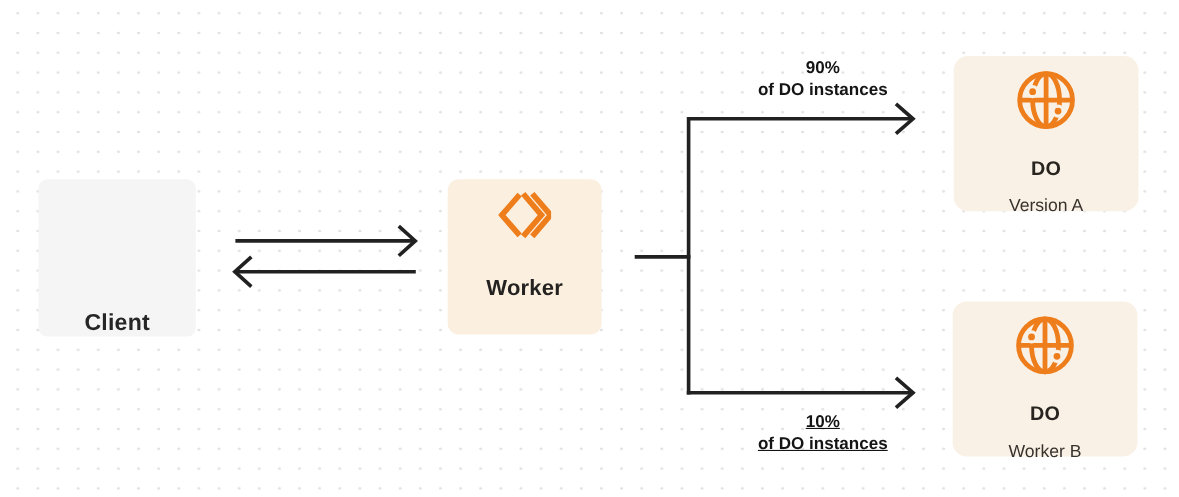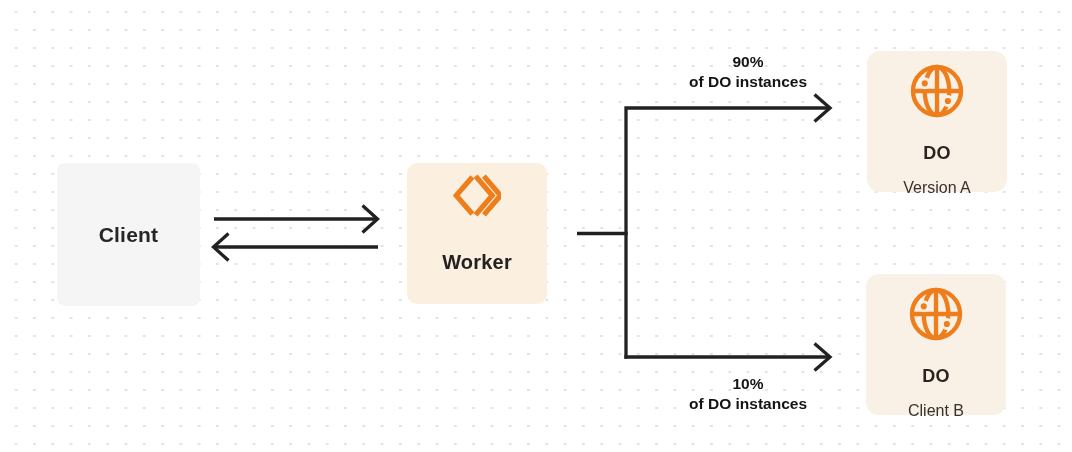--- a/index.html
+++ b/index.html
@@ -32,24 +32,25 @@
     stroke-linejoin: miter;
   }
   .node {
     position: absolute;
     display: flex;
     flex-direction: column;
     align-items: center;
     justify-content: center;
   }
   .node-client {
-    left: 57px; top: 163px;
+    left: 35px; top: 163px;
     width: 143px; height: 143px;
     background: #f5f5f6;
     border-radius: 8px;
+    justify-content: flex-end;
   }
   .node-client .node-label {
     font-size: 21px;
     font-weight: 700;
     color: #262626;
     letter-spacing: 0.2px;
   }
   .node-worker {
     left: 407px; top: 163px;
     width: 140px; height: 141px;
@@ -60,21 +61,21 @@
   }
   .node-worker .icon-wrap { height: 48px; display: flex; align-items: center; }
   .node-worker .node-label {
     margin-top: 32px;
     font-size: 20px;
     font-weight: 700;
     color: #242220;
     letter-spacing: 0.2px;
   }
   .node-do {
-    width: 140px; height: 141px;
+    width: 168px; height: 141px;
     background: #faf1e6;
     border-radius: 13px;
     justify-content: flex-start;
     padding-top: 11px;
   }
   .node-do-a { left: 867px; top: 51px; }
   .node-do-b { left: 866px; top: 274px; }
   .node-do .icon-wrap { height: 58px; display: flex; align-items: center; }
   .node-do .node-title {
     margin-top: 23px;
@@ -95,21 +96,21 @@
     position: absolute;
     width: 220px;
     left: 638px;
     text-align: center;
     font-size: 15.5px;
     font-weight: 600;
     color: #141414;
     line-height: 20px;
   }
   .edge-label-top { top: 52px; }
-  .edge-label-bottom { top: 374px; }
+  .edge-label-bottom { top: 374px; text-decoration: underline; }
 </style>
 </head>
 <body>
 
 <div class="canvas">
 
   <svg class="edges-svg" viewBox="0 0 1072 452" xmlns="http://www.w3.org/2000/svg">
 
     <g>
       <path d="M214,219 H376"></path>
@@ -177,21 +178,21 @@
           <path d="M5.5,32 H58.5"></path>
           <path d="M32,5.5 V58.5"></path>
           <path d="M32,5.5 A 13.5,26.5 0 0 0 32,58.5"></path>
           <path d="M32,5.5 A 13.5,26.5 0 0 1 32,58.5"></path>
         </g>
         <circle cx="18.5" cy="23.5" r="5" fill="#ee7d1c" stroke="#faf1e6" stroke-width="3.2"></circle>
         <circle cx="44" cy="43" r="5" fill="#ee7d1c" stroke="#faf1e6" stroke-width="3.2"></circle>
       </svg>
     </div>
     <div class="node-title">DO</div>
-    <div class="node-subtitle">Client B</div>
+    <div class="node-subtitle">Worker B</div>
   </div>
 
   <div class="edge-label edge-label-top">
     <div>90%</div>
     <div>of DO instances</div>
   </div>
   <div class="edge-label edge-label-bottom">
     <div>10%</div>
     <div>of DO instances</div>
   </div>

